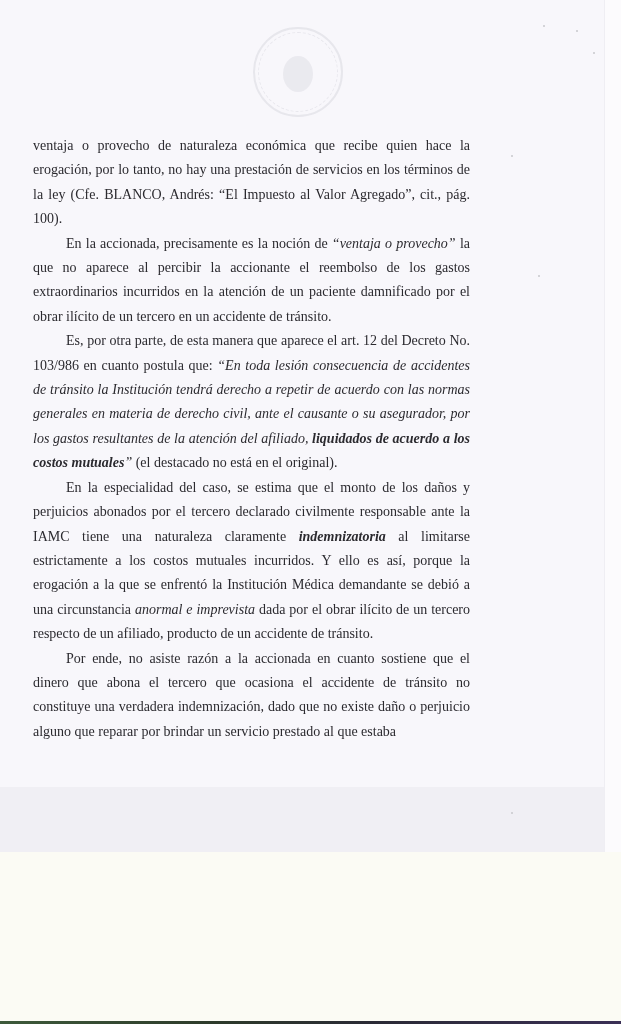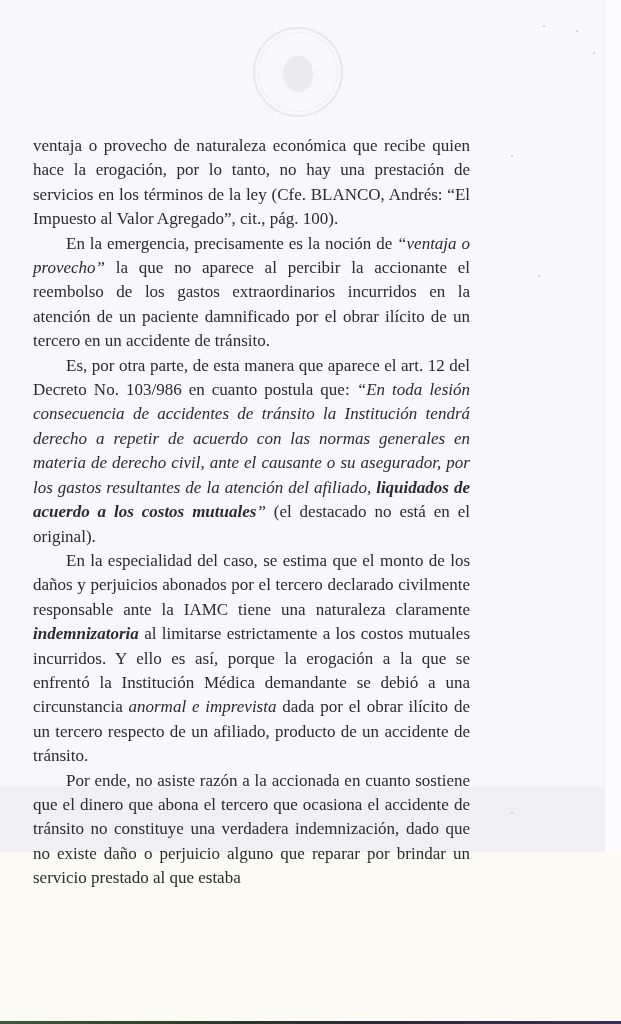--- a/index.html
+++ b/index.html
@@ -61,21 +61,21 @@
       width: 80px; height: 80px;
       border-radius: 50%;
       border: 1px dashed rgba(200,200,210,0.35);
       box-sizing: border-box;
     }
     .body-text {
       position: absolute;
       left: 33px;
       top: 134px;
       width: 437px;
-      font-size: 17px;
+      font-size: 14px;
       line-height: 24.4px;
       color: #2b2a2f;
     }
     .body-text p {
       margin: 0;
       text-align: justify;
       text-indent: 33px;
     }
     .body-text p.cont {
       text-indent: 0;
@@ -109,19 +109,19 @@
 
 <div class="speck" style="left:543px;top:25px;"></div>
 <div class="speck" style="left:576px;top:30px;"></div>
 <div class="speck" style="left:593px;top:52px;"></div>
 <div class="speck" style="left:511px;top:155px;"></div>
 <div class="speck" style="left:538px;top:275px;"></div>
 <div class="speck" style="left:511px;top:812px;"></div>
 
 <div class="body-text" id="body-text">
     <p class="cont"><span>ventaja o provecho de naturaleza económica que recibe quien hace la erogación, por lo tanto, no hay una prestación de servicios en los términos de la ley (Cfe. BLANCO, Andrés: “El Impuesto al Valor Agregado”, cit., pág. 100).</span></p>
-    <p><span>En la emergencia, precisamente es la noción de </span><span class="it">“ventaja o provecho”</span><span> la que no aparece al percibir la accionante el reembolso de los gastos extraordinarios incurridos en la atención de un paciente damnificado por el obrar ilícito de un tercero en un accidente de tránsito.</span></p>
+    <p><span>En la accionada, precisamente es la noción de </span><span class="it">“ventaja o provecho”</span><span> la que no aparece al percibir la accionante el reembolso de los gastos extraordinarios incurridos en la atención de un paciente damnificado por el obrar ilícito de un tercero en un accidente de tránsito.</span></p>
     <p><span>Es, por otra parte, de esta manera que aparece el art. 12 del Decreto No. 103/986 en cuanto postula que: </span><span class="it">“En toda lesión consecuencia de accidentes de tránsito la Institución tendrá derecho a repetir de acuerdo con las normas generales en materia de derecho civil, ante el causante o su asegurador, por los gastos resultantes de la atención del afiliado, </span><span class="bi">liquidados de acuerdo a los costos mutuales</span><span class="it">”</span><span> (el destacado no está en el original).</span></p>
     <p><span>En la especialidad del caso, se estima que el monto de los daños y perjuicios abonados por el tercero declarado civilmente responsable ante la IAMC tiene una naturaleza claramente </span><span class="bi">indemnizatoria</span><span> al limitarse estrictamente a los costos mutuales incurridos. Y ello es así, porque la erogación a la que se enfrentó la Institución Médica demandante se debió a una circunstancia </span><span class="it">anormal e imprevista</span><span> dada por el obrar ilícito de un tercero respecto de un afiliado, producto de un accidente de tránsito.</span></p>
     <p><span>Por ende, no asiste razón a la accionada en cuanto sostiene que el dinero que abona el tercero que ocasiona el accidente de tránsito no constituye una verdadera indemnización, dado que no existe daño o perjuicio alguno que reparar por brindar un servicio prestado al que estaba</span></p>
   </div>
 
 <div class="bottom-strip"></div>
 
 </body></html>

